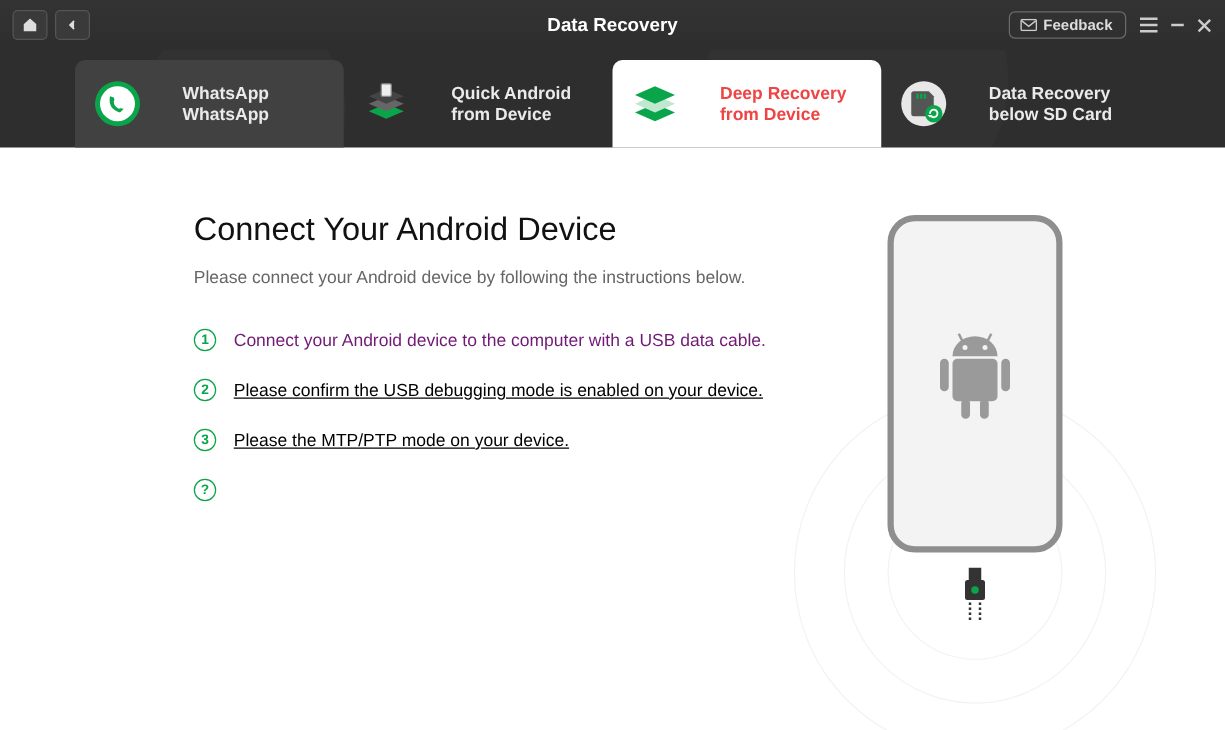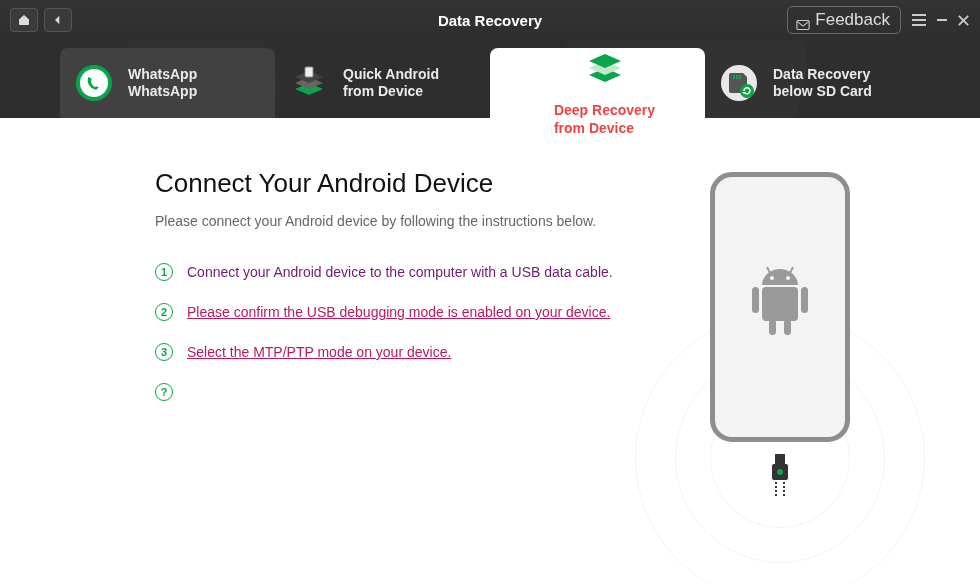--- a/index.html
+++ b/index.html
@@ -41,60 +41,60 @@
     font-weight: 600;
     font-size: 15px;
     color: #fff;
     pointer-events: none;
   }
   .hdr-right { margin-left: auto; display: flex; align-items: center; gap: 10px; }
   .feedback-btn {
     border: 1px solid #6a6a6a;
     background: transparent;
     color: #ddd;
-    font-size: 17px;
+    font-size: 12px;
     padding: 3px 10px 3px 8px;
     border-radius: 5px;
     display: flex;
-    align-items: flex-end;
+    align-items: center;
     gap: 5px;
     cursor: pointer;
+    font-weight: bold;
   }
   .win-ctrl { display: flex; align-items: center; gap: 8px; }
   .win-ctrl span { cursor: pointer; color: #ccc; display:flex; align-items:center; }
 
   
   .tabs {
     height: 78px;
     background: #2e2e2e;
     display: flex;
     padding: 0 60px 0 60px;
     position: relative;
     background-image:
       radial-gradient(circle at 20% 60%, rgba(255,255,255,0.02) 0 80px, transparent 81px),
       radial-gradient(circle at 70% 30%, rgba(255,255,255,0.02) 0 120px, transparent 121px);
   }
   .tab {
     flex: 1;
     display: flex;
     align-items: center;
-    gap: 14px;
+    gap: 32px;
     padding-left: 14px;
     border-radius: 8px 8px 0 0;
     margin-top: 8px;
     cursor: pointer;
     color: #eaeaea;
   }
   .tab.selected {
     background: #414141;
   }
   .tab.active {
     background: #fff;
     color: #ef4444;
-    flex-direction: column;
   }
   .tab-icon {
     width: 40px; height: 40px;
     position: relative;
     flex: 0 0 40px;
   }
   .tab-label { font-size: 14px; font-weight: 600; line-height: 1.25; }
   .tab-label span { display:block; }
 
   
@@ -133,21 +133,21 @@
     border-radius: 50%;
     color: #0aa54a;
     font-size: 11px;
     font-weight: 600;
     display: flex;
     align-items: center;
     justify-content: center;
     flex: 0 0 18px;
   }
   .step-text { color: #701a75; }
-  .step-link { color: #be185d; text-decoration: underline; cursor: pointer; }
+  .step-link { color: #000000; text-decoration: underline; cursor: pointer; }
 
   .right {
     flex: 0 0 260px;
     display: flex;
     flex-direction: column;
     align-items: center;
     padding-top: 4px;
     position: relative;
   }
   .ripple {
@@ -296,21 +296,21 @@
       <li class="step">
         <span class="num">1</span>
         <span class="step-text">Connect your Android device to the computer with a USB data cable.</span>
       </li>
       <li class="step">
         <span class="num">2</span>
         <span class="step-link">Please confirm the USB debugging mode is enabled on your device.</span>
       </li>
       <li class="step">
         <span class="num">3</span>
-        <span class="step-link">Select the MTP/PTP mode on your device.</span>
+        <span class="step-link">Please the MTP/PTP mode on your device.</span>
       </li>
       <li class="step">
         <span class="num">?</span>
       </li>
     </ul>
   </div>
 
   <div class="right">
     <div class="ripple">
       <span style="width:140px;height:140px"></span>

